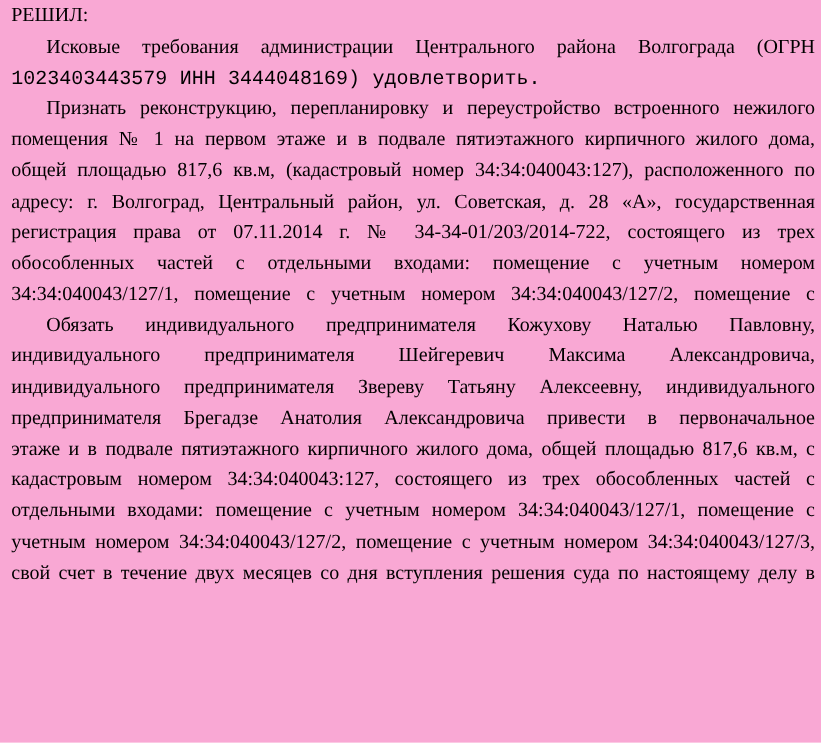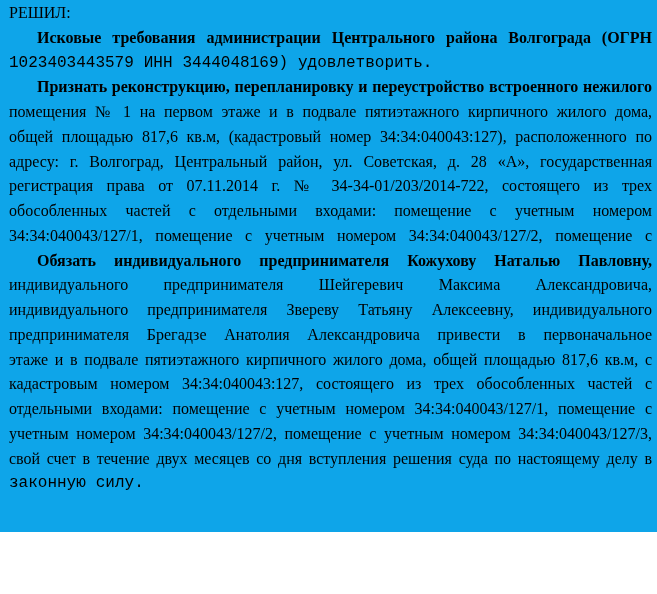--- a/index.html
+++ b/index.html
@@ -8,44 +8,43 @@
     background: #ffffff;
   }
   body {
     width: 657px;
     height: 594px;
     overflow: hidden;
   }
   .page {
     box-sizing: border-box;
     width: 657px;
-    height: 532px;
+    height: 594px;
     padding: 1px 5px 0 9px;
-    background: #0ea5e9;
+    background: #f9a8d4;
     color: #000000;
     font-family: "Liberation Serif", "DejaVu Serif", serif;
     font-size: 16px;
     line-height: 24.75px;
   }
   .heading {
     text-align: center;
     text-align-last: center;
     font-weight: normal;
   }
   .paragraph {
     margin: 0;
   }
   .line {
     text-align: justify;
     text-align-last: justify;
     word-spacing: 0.02em;
   }
   .line.first {
     text-indent: 28px;
-    font-weight: bold;
   }
   .line.last {
     text-align-last: left;
     font-family: Liberation Mono, monospace;
   }
 </style>
 </head>
 <body>
 
 <div class="page">
@@ -70,16 +69,15 @@
   <div class="paragraph">
     <div class="line first">Обязать индивидуального предпринимателя Кожухову Наталью Павловну,</div>
     <div class="line">индивидуального предпринимателя Шейгеревич Максима Александровича,</div>
     <div class="line">индивидуального предпринимателя Звереву Татьяну Алексеевну, индивидуального</div>
     <div class="line">предпринимателя Брегадзе Анатолия Александровича привести в первоначальное</div>
     <div class="line">этаже и в подвале пятиэтажного кирпичного жилого дома, общей площадью 817,6 кв.м, с</div>
     <div class="line">кадастровым номером 34:34:040043:127, состоящего из трех обособленных частей с</div>
     <div class="line">отдельными входами: помещение с учетным номером 34:34:040043/127/1, помещение с</div>
     <div class="line">учетным номером 34:34:040043/127/2, помещение с учетным номером 34:34:040043/127/3,</div>
     <div class="line">свой счет в течение двух месяцев со дня вступления решения суда по настоящему делу в</div>
-    <div class="line last">законную силу.</div>
   </div>
 
 </div>
 
 </body></html>

